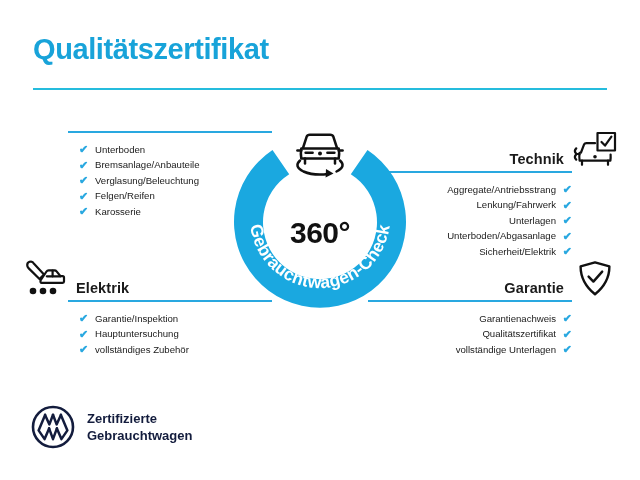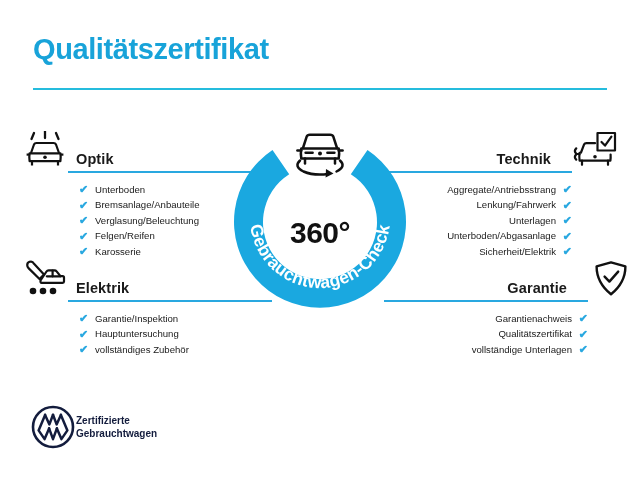--- a/index.html
+++ b/index.html
@@ -40,28 +40,28 @@
     background: #25bcdd;
   }
 
   
   .section {
     position: absolute;
   }
   .sec-optik    { left: 22px;  top: 130px; width: 250px; }
   .sec-wartung  { left: 22px;  top: 259px; width: 250px; }
   .sec-technik  { left: 368px; top: 130px; width: 250px; }
-  .sec-garantie { left: 384px; top: 259px; width: 250px; }
+  .sec-garantie { left: 368px; top: 259px; width: 250px; }
 
   .sec-head {
     display: flex;
     align-items: flex-end;
     height: 40px;
   }
-  .sec-head.right { flex-direction: row-reverse; gap: 13px; }
+  .sec-head.right { flex-direction: row-reverse; }
 
   .sec-icon {
     width: 46px;
     height: 40px;
     flex: 0 0 46px;
     display: flex;
     align-items: center;
     justify-content: center;
   }
   .sec-icon svg { display: block; }
@@ -162,58 +162,37 @@
   
   .footer {
     position: absolute;
     left: 31px;
     top: 405px;
     display: flex;
     align-items: center;
   }
   .vw-logo { width: 44px; height: 44px; flex: 0 0 44px; }
   .footer-text {
-    margin-left: 1px;
-    font-size: 10px;
+    margin-left: 12px;
+    font-size: 13px;
     font-weight: bold;
     color: #131c3d;
     line-height: 1.32;
   }
   .footer-text span { display: block; white-space: nowrap; }
 </style>
 </head>
 <body>
 
 <div id="page">
 
   <div class="page-title">Qualitätszertifikat</div>
   <div class="title-rule"></div>
 
   <div class="section sec-optik">
-    <div class="sec-head">
-      <div class="sec-icon">
-        <svg width="42" height="38" viewBox="0 0 42 38">
-          <g stroke="#111" stroke-width="2.3" stroke-linecap="round" fill="none">
-            <line x1="10" y1="2" x2="7.5" y2="8"></line>
-            <line x1="21" y1="0.5" x2="21" y2="7"></line>
-            <line x1="32" y1="2" x2="34.5" y2="8"></line>
-          </g>
-          <g stroke="#111" stroke-width="2.2" fill="none" stroke-linejoin="round">
-            <path d="M7 22 L10 13.5 Q10.7 12 12.4 12 L29.6 12 Q31.3 12 32 13.5 L35 22"></path>
-            <path d="M5.6 22.3 Q5 26 5.6 30.2 L36.4 30.2 Q37 26 36.4 22.3 Z"></path>
-            <line x1="8" y1="30.2" x2="8" y2="34.5"></line>
-            <line x1="34" y1="30.2" x2="34" y2="34.5"></line>
-            <line x1="2.6" y1="23.6" x2="5.6" y2="23.6"></line>
-            <line x1="36.4" y1="23.6" x2="39.4" y2="23.6"></line>
-          </g>
-          <circle cx="21" cy="26.3" r="1.8" fill="#111"></circle>
-        </svg>
-      </div>
-      <div class="sec-title">Optik</div>
-    </div>
     <div class="sec-rule"></div>
     <ul class="sec-list">
       <li>
           <span class="tick">✔</span>
           <span>Unterboden</span>
         </li>
       <li>
           <span class="tick">✔</span>
           <span>Bremsanlage/Anbauteile</span>
         </li>

